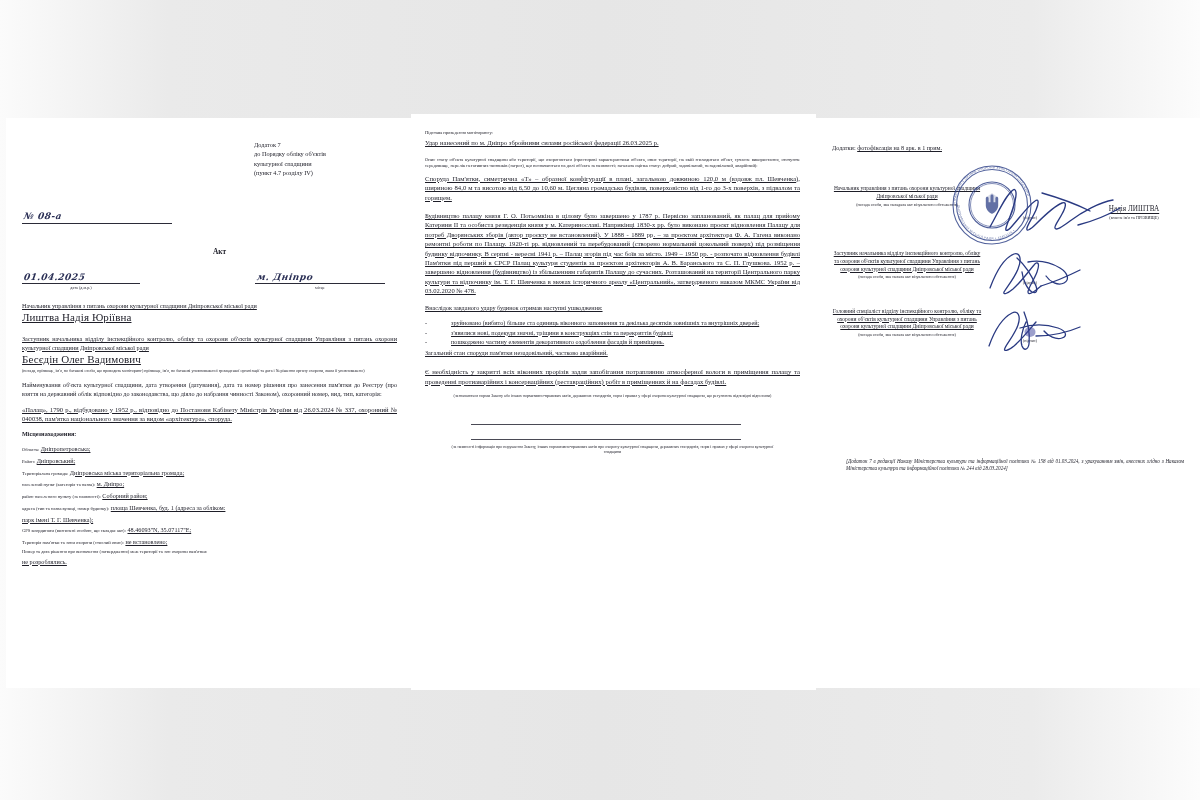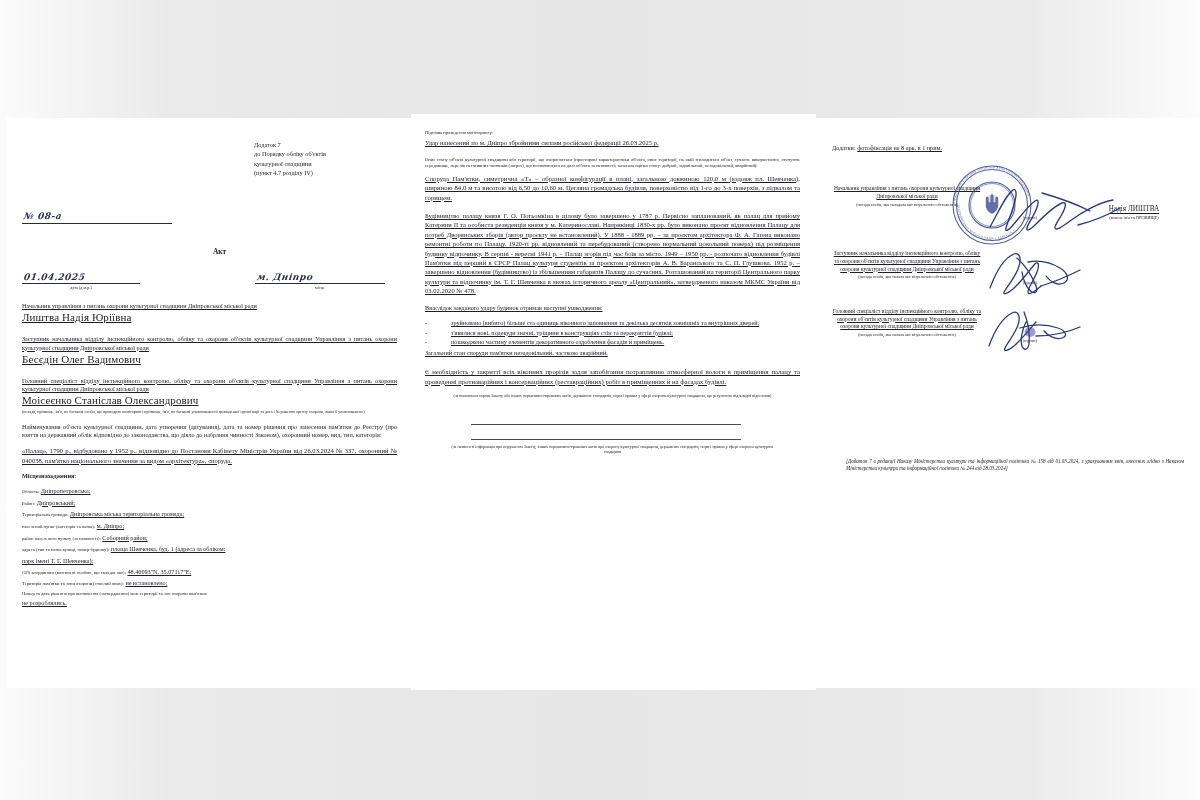--- a/index.html
+++ b/index.html
@@ -220,24 +220,20 @@
       <div class="block">
         <p class="t just ul">Начальник управління з питань охорони культурної спадщини Дніпровської міської ради</p>
         <p class="nameline ul">Лиштва Надія Юріївна</p>
       </div>
 
       <div class="block">
         <p class="t just ul">Заступник начальника відділу інспекційного контролю, обліку та охорони об'єктів культурної спадщини Управління з питань охорони культурної спадщини Дніпровської міської ради</p>
         <p class="nameline ul">Бесєдін Олег Вадимович</p>
       </div>
 
-      <div class="block">
-        <p class="t just ul">Головний спеціаліст відділу інспекційного контролю, обліку та охорони об'єктів культурної спадщини Управління з питань охорони культурної спадщини Дніпровської міської ради</p>
-        <p class="nameline ul">Моісеєнко Станіслав Олександрович</p>
-      </div>
 
       <p class="tiny just caps">(посада, прізвище, ім'я, по батькові особи, що проводить моніторинг) прізвище, ім'я, по батькові уповноваженої громадської організації та дата і № рішення органу охорони, яким її уповноважено)</p>
 
       <p class="t just" style="margin-top:8px">Найменування об'єкта культурної спадщини, дата утворення (датування), дата та номер рішення про занесення пам'ятки до Реєстру (про взяття на державний облік відповідно до законодавства, що діяло до набрання чинності Законом), охоронний номер, вид, тип, категорія:</p>
       <p class="t just ul" style="margin-top:4px; font-size:6.6px">«Палац», 1790 р., відбудовано у 1952 р., відповідно до Постанови Кабінету Міністрів України від 26.03.2024 № 337, охоронний № 040038, пам'ятка національного значення за видом «архітектура», споруда.</p>
 
       <p class="t b" style="margin-top:7px">Місцезнаходження:</p>
 
       <div class="locline">
         <span class="small">Область:</span>

